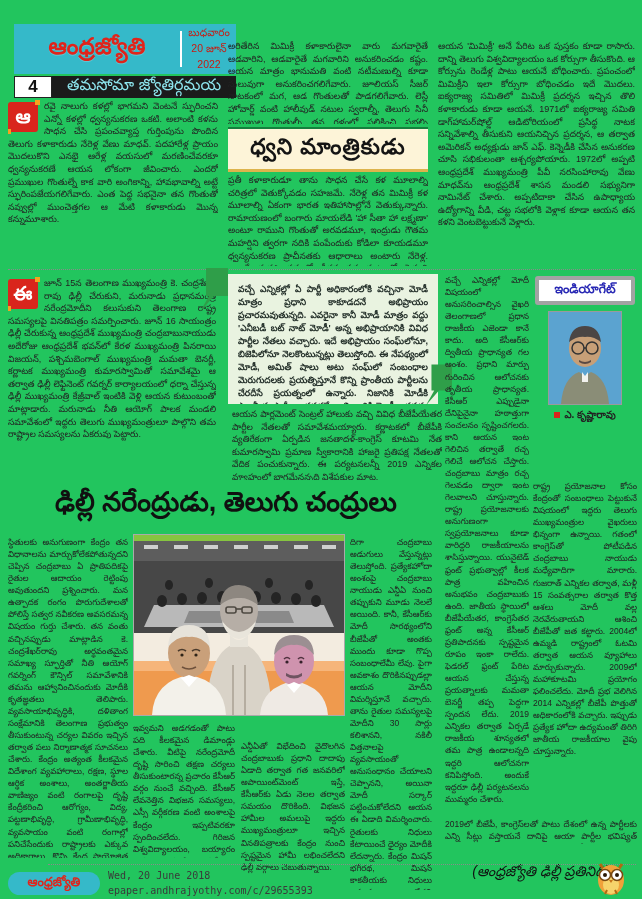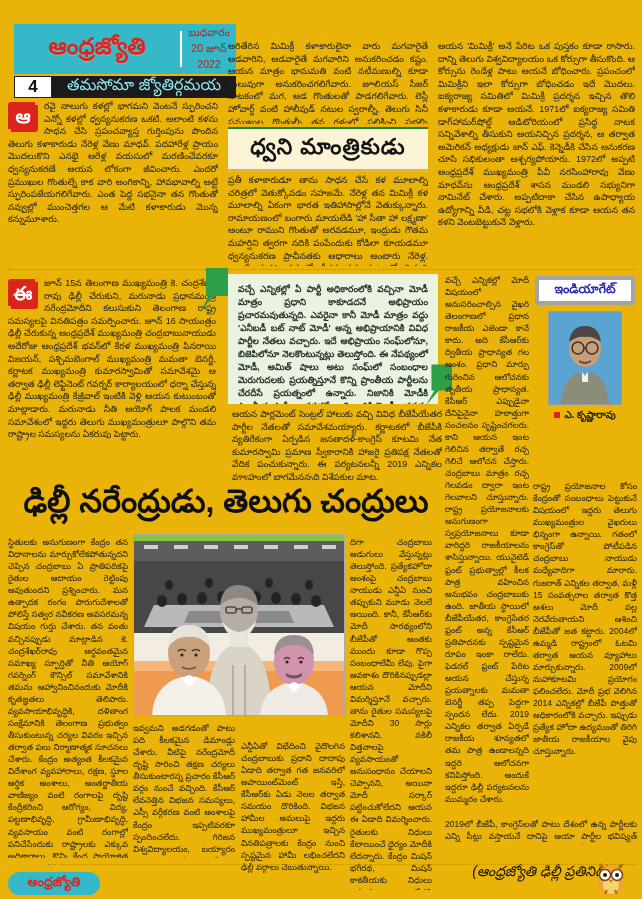--- a/index.html
+++ b/index.html
@@ -1,16 +1,16 @@
 <!DOCTYPE html>
 <html><head>
 <meta charset="utf-8">
 <style>
   html,body{margin:0;padding:0;background:#e8e8e8;}
-  .page{position:relative;width:642px;height:899px;margin:0 auto;background:#eab308;
+  .page{position:relative;width:642px;height:899px;margin:0 auto;background:#22c55e;
         font-family:"Liberation Sans","DejaVu Sans",sans-serif;overflow:hidden;}
   .abs{position:absolute;}
   .col{font-size:9px;line-height:1.4;text-align:justify;color:#222;overflow:hidden;}
   .col-sm{font-size:8.5px;line-height:1.42;text-align:justify;color:#222;overflow:hidden;}
 
   
   .masthead-bar{left:14px;top:24px;width:222px;height:50px;background:#35b9c9;
     display:flex;align-items:center;}
   .masthead-title{flex:1;color:#e0241b;font-weight:bold;font-size:23px;text-align:center;
     text-shadow:0 1px 0 #fff3;}
@@ -33,21 +33,21 @@
   
   .ybox{left:228px;top:127px;width:200px;height:40px;background:#fdf4d8;
     border-top:2px solid #15803d;border-bottom:3px solid #ddb44c;
     display:flex;align-items:center;justify-content:center;}
   .ybox h2{margin:0;font-size:22px;font-weight:bold;color:#141414;letter-spacing:1px;}
   .greenbox{left:228px;top:274px;width:210px;height:130px;background:#e9f3e0;
     box-sizing:border-box;padding:9px 10px;font-size:9px;line-height:1.45;font-weight:600;
     color:#24302a;text-align:justify;overflow:hidden;}
   .headline2{left:14px;top:482px;width:424px;height:46px;display:flex;align-items:center;
     justify-content:center;}
-  .headline2 h1{margin:16px;font-size:32px;font-weight:bold;color:#101010;white-space:nowrap;}
+  .headline2 h1{margin:16px;font-size:27px;font-weight:bold;color:#101010;white-space:nowrap;}
 
   
   .sidebar{left:533px;top:276px;width:104px;height:198px;text-align:center;}
   .sidebar-title{border:4px solid #a3a3a3;border-radius:3px;background:#fff;color:#2828b4;
     font-weight:bold;font-size:12.5px;padding:2px 0;margin:0 2px;}
   .sidebar-photo{width:72px;height:92px;margin:6px auto 4px auto;border:1px solid #9a9a9a;
     background:#5ba3d0;overflow:hidden;}
   .sidebar-name{font-size:10px;font-weight:bold;color:#222;}
   .redsq{display:inline-block;width:6px;height:6px;background:#d9251c;margin-right:4px;}
 
@@ -217,20 +217,24 @@
   <div class="abs col-sm" style="left:133px;top:722px;width:102px;height:136px;">ఇవ్వమని అడగడంతో పాటు పది కీలకమైన డిమాండ్లు చేశారు. వీటిపై నరేంద్రమోదీ దృష్టి సారించి తక్షణ చర్యలు తీసుకుంటారన్న ప్రచారం కేసీఆర్ వర్గం నుంచే వచ్చింది. కేసీఆర్ లేవనెత్తిన విభజన సమస్యలు, ఎస్సీ వర్గీకరణ వంటి అంశాలపై కేంద్రం ఇప్పటివరకూ స్పందించలేదు. గిరిజన విశ్వవిద్యాలయం, బయ్యారం ఉక్కు వంటి హామీలూ అమలుకు నోచుకోలేదు.</div>
   <div class="abs col-sm" style="left:241px;top:740px;width:104px;height:136px;">ఎన్డీఏతో విభేదించి వైదొలగిన చంద్రబాబుకు ప్రధాని దాదాపు ఏడాది తర్వాత గత జనవరిలో అపాయింట్‌మెంట్ ఇస్తే, కేసీఆర్‌కు ఏడు నెలల తర్వాత సమయం దొరికింది. విభజన హామీల అమలుపై ఇద్దరు ముఖ్యమంత్రులూ ఇచ్చిన వినతిపత్రాలకు కేంద్రం నుంచి స్పష్టమైన హామీ లభించలేదని ఢిల్లీ వర్గాలు చెబుతున్నాయి.</div>
 
   <div class="abs" style="left:445px;top:818px;width:192px;height:44px;">
     <div class="col-sm" style="height:26px;">2019లో బీజేపీ, కాంగ్రెస్‌లతో పాటు దేశంలో ఉన్న పార్టీలకు ఎన్ని సీట్లు వస్తాయనే దానిపై ఆయా పార్టీల భవిష్యత్ వ్యూహాలు ఆధారపడి ఉంటాయి. కేసీఆర్ వైఖరైనా, మరెవరిదైనా అంతవరకూ తాత్కాలికమేనని భావించాల్సి ఉంటుంది.</div>
     <div class="signature">(ఆంధ్రజ్యోతి ఢిల్లీ ప్రతినిధి)</div>
   </div>
 
   <div class="abs dotted" style="left:48px;top:864px;width:588px;"></div>
   <div class="abs footer-logo">ఆంధ్రజ్యోతి</div>
+  <div class="abs footer-text">
+    <div>Wed, 20 June 2018</div>
+    <div>epaper.andhrajyothy.com/c/29655393</div>
+  </div>
 
   <svg class="abs" style="left:592px;top:858px;" width="38" height="38" viewBox="0 0 38 38">
     <path d="M8 6 L12 12 M30 6 L26 12" stroke="#b06a12" stroke-width="3"></path>
     <ellipse cx="19" cy="22" rx="13" ry="15" fill="#f0a13a"></ellipse>
     <ellipse cx="19" cy="27" rx="8" ry="9" fill="#f6d36b"></ellipse>
     <circle cx="13" cy="17" r="5.5" fill="#fff" stroke="#7a4a12" stroke-width="1.5"></circle>
     <circle cx="25" cy="17" r="5.5" fill="#fff" stroke="#7a4a12" stroke-width="1.5"></circle>
     <circle cx="13" cy="17" r="2" fill="#2b1a08"></circle>
       <circle cx="25" cy="17" r="2" fill="#2b1a08"></circle>
     <path d="M17 22 L19 25 L21 22 Z" fill="#c8751a"></path>

